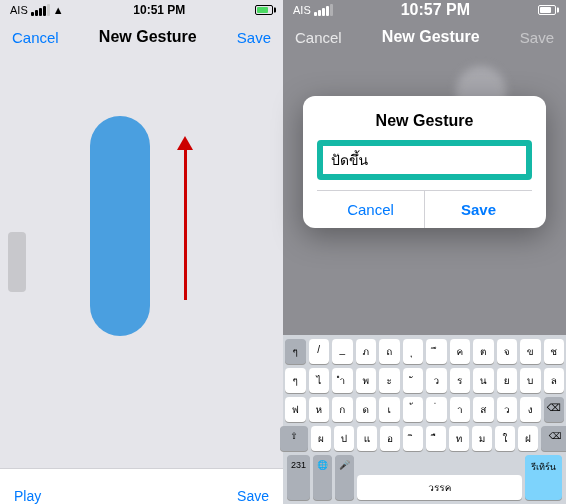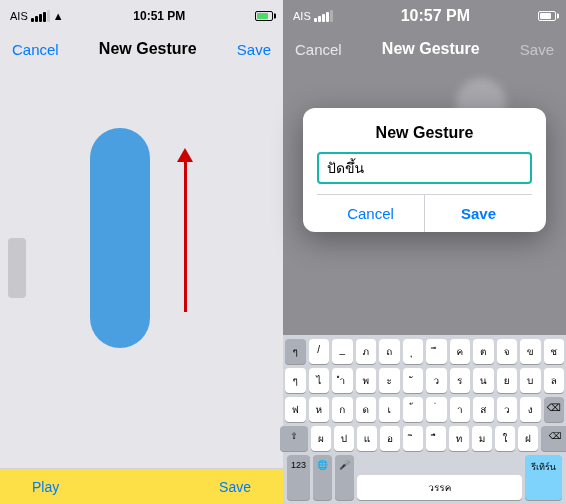--- a/index.html
+++ b/index.html
@@ -18,21 +18,21 @@
       background: #e5e5ea;
       display: flex;
       flex-direction: column;
       position: relative;
     }
 
     .status-bar {
       display: flex;
       justify-content: space-between;
       align-items: center;
-      padding: 16px 10px;
+      padding: 4px 10px;
       font-size: 11px;
       height: 20px;
     }
 
     .status-left { display: flex; align-items: center; gap: 3px; }
     .status-right { display: flex; align-items: center; gap: 3px; }
 
     .nav-bar {
       display: flex;
       justify-content: space-between;
@@ -130,26 +130,26 @@
       transform: translateY(-50%);
       width: 18px;
       height: 60px;
       background: #c8c8cc;
       border-radius: 4px;
     }
 
     
     .bottom-bar {
       height: 36px;
-      background: #fde047;
+      background: #ffffff;
       border-top: 1px solid #d1d1d6;
       display: flex;
       justify-content: space-between;
-      align-items: center;
-      padding: 0 32px;
+      align-items: flex-end;
+      padding: 0 14px;
     }
 
     .bottom-btn {
       font-size: 14px;
       color: #007aff;
       cursor: pointer;
       background: none;
       border: none;
     }
 
@@ -210,21 +210,21 @@
     .dialog-title {
       font-size: 16px;
       font-weight: 600;
       text-align: center;
       color: #000;
       margin-bottom: 10px;
     }
 
     .dialog-input {
       width: 100%;
-      border: 2px solid #14b8a6;
+      border: 6px solid #14b8a6;
       border-radius: 4px;
       padding: 6px 8px;
       font-size: 14px;
       margin-bottom: 10px;
       outline: none;
     }
 
     .dialog-buttons {
       display: flex;
       border-top: 1px solid #d1d1d6;
@@ -512,20 +512,20 @@
       <div class="kb-key">ิ</div>
       <div class="kb-key">ื</div>
       <div class="kb-key">ท</div>
       <div class="kb-key">ม</div>
       <div class="kb-key">ใ</div>
       <div class="kb-key">ฝ</div>
       <div class="kb-key dark wide">⌫</div>
     </div>
 
     <div class="kb-bottom-row">
-      <div class="kb-bottom-key wide">123</div>
+      <div class="kb-bottom-key wide">231</div>
       <div class="kb-bottom-key">🌐</div>
       <div class="kb-bottom-key">🎤</div>
       <div class="kb-space">วรรค</div>
       <div class="kb-return">รีเทิร์น</div>
     </div>
   </div>
 </div>
 
 </body></html>

